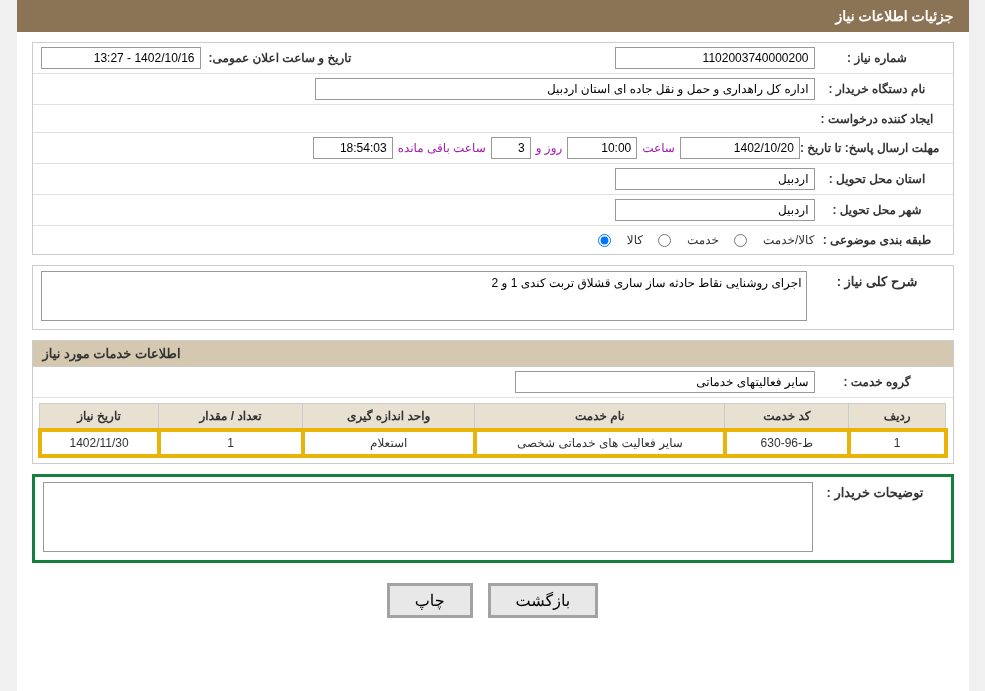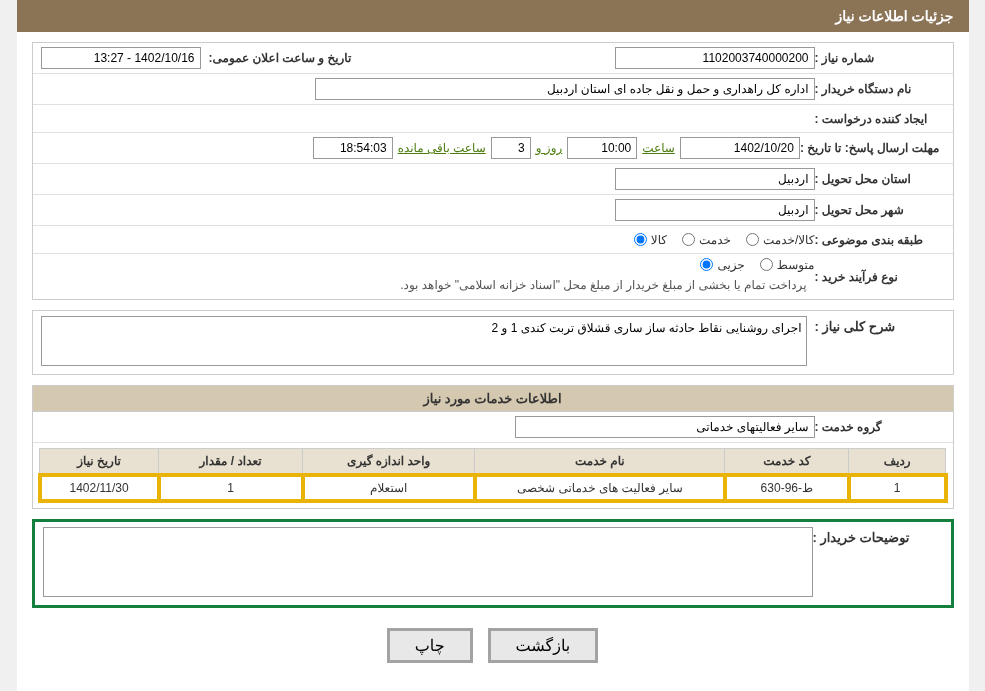--- a/index.html
+++ b/index.html
@@ -36,21 +36,21 @@
       align-items: center;
       border-bottom: 1px solid #e0e0e0;
       padding: 4px 8px;
       min-height: 28px;
     }
     .info-row:last-child {
       border-bottom: none;
     }
     .label-cell {
       min-width: 130px;
-      text-align: left;
+      text-align: center;
       font-weight: bold;
       color: #333;
       padding-right: 5px;
     }
     .value-cell {
       flex: 1;
       text-align: right;
     }
     .input-box {
       border: 1px solid #999;
@@ -69,38 +69,37 @@
       text-decoration: underline;
       cursor: pointer;
     }
     .date-time-row {
       display: flex;
       align-items: center;
       gap: 5px;
       flex-wrap: wrap;
     }
     .date-time-row span {
-      color: #4d7c0f;
-      text-decoration: underline;
+      color: #a21caf;
     }
     .radio-group {
       display: flex;
       align-items: center;
       gap: 15px;
       direction: rtl;
     }
     .radio-item {
       display: flex;
-      align-items: flex-start;
-      gap: 4px;
+      align-items: flex-end;
+      gap: 16px;
       direction: rtl;
     }
     .section-title {
       background: #d4c9b0;
-      text-align: center;
+      text-align: left;
       padding: 5px 10px;
       font-weight: bold;
       font-size: 13px;
       border-bottom: 1px solid #ccc;
       color: #333;
     }
     .table-section {
       border: 1px solid #ccc;
       margin-bottom: 10px;
     }
@@ -236,38 +235,20 @@
               <input type="radio" name="tabaghe" style="">
             </div>
             <div class="radio-item">
               <span>کالا</span>
               <input type="radio" name="tabaghe" checked="" style="">
             </div>
           </div>
         </div>
       </div>
 
-      <div class="info-row">
-        <div class="label-cell">نوع فرآیند خرید :</div>
-        <div class="value-cell">
-          <div style="display:flex; flex-direction:column; gap:3px;">
-            <div class="radio-group">
-              <div class="radio-item">
-                <span>متوسط</span>
-                <input type="radio" name="farayand" style="">
-              </div>
-              <div class="radio-item">
-                <span>جزیی</span>
-                <input type="radio" name="farayand" checked="" style="">
-              </div>
-            </div>
-            <div class="process-note">پرداخت تمام یا بخشی از مبلغ خریدار از مبلغ محل "اسناد خزانه اسلامی" خواهد بود.</div>
-          </div>
-        </div>
-      </div>
 
     </div>
 
     <div style="border:1px solid #ccc; margin-bottom:10px;">
       <div style="display:flex; align-items:flex-start; padding:5px 8px; gap:8px;">
         <div class="label-cell" style="padding-top:3px; font-size:13px; font-weight:bold;">شرح کلی نیاز :</div>
         <div style="flex:1;">
           <textarea class="textarea-box" style="height: 50px;" readonly="">اجرای روشنایی نقاط حادثه ساز ساری قشلاق تربت کندی 1 و 2</textarea>
         </div>
       </div>

